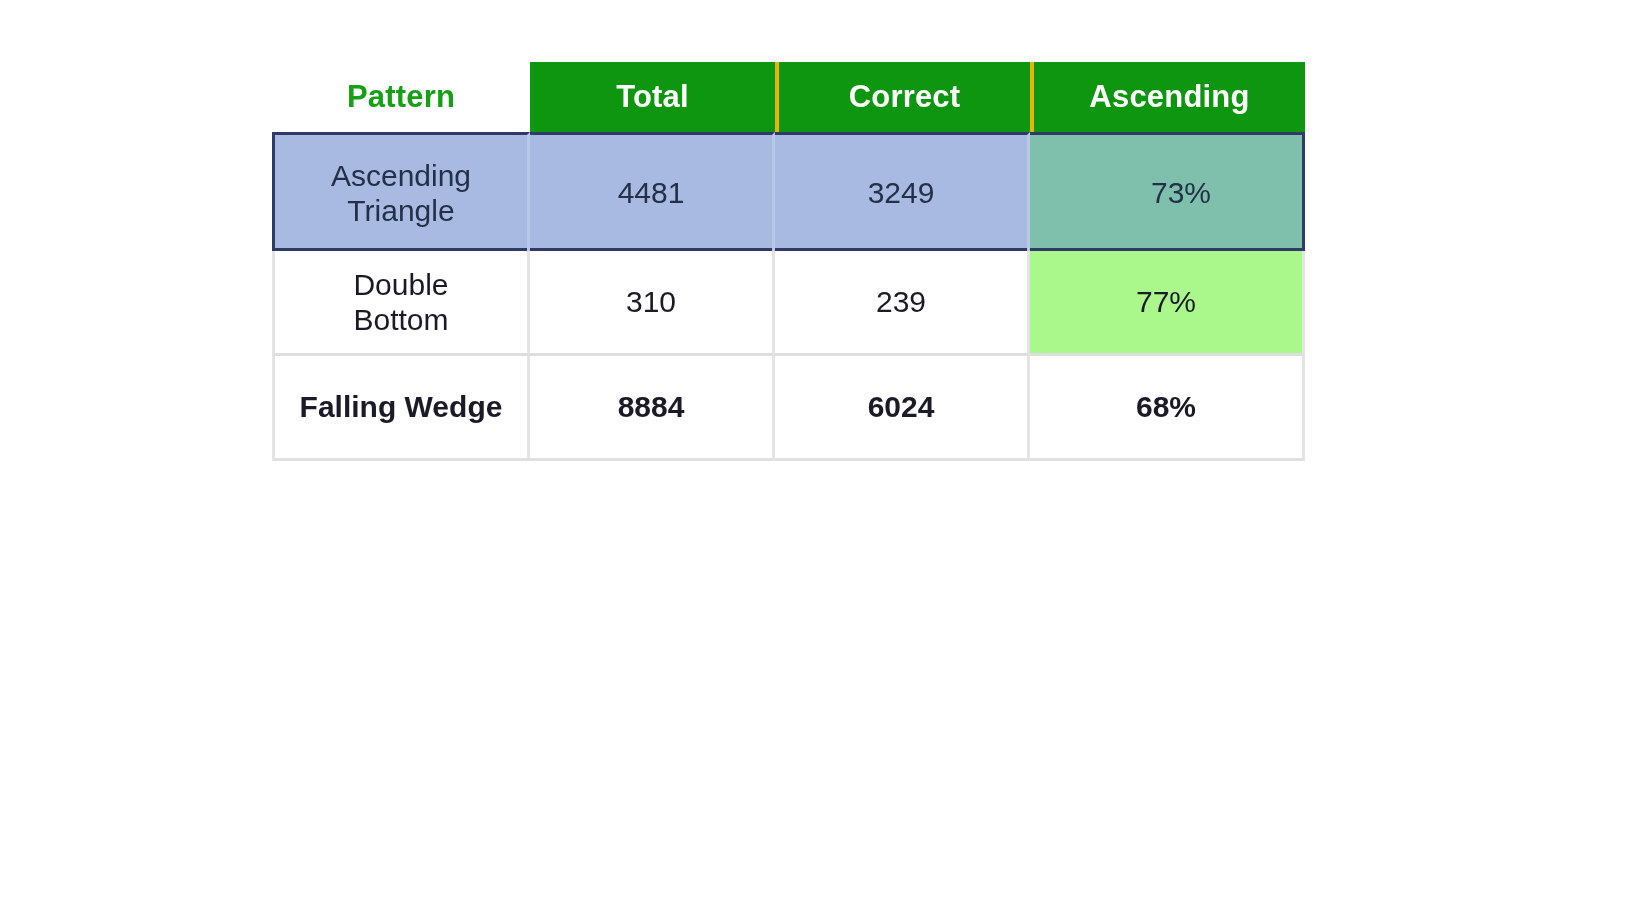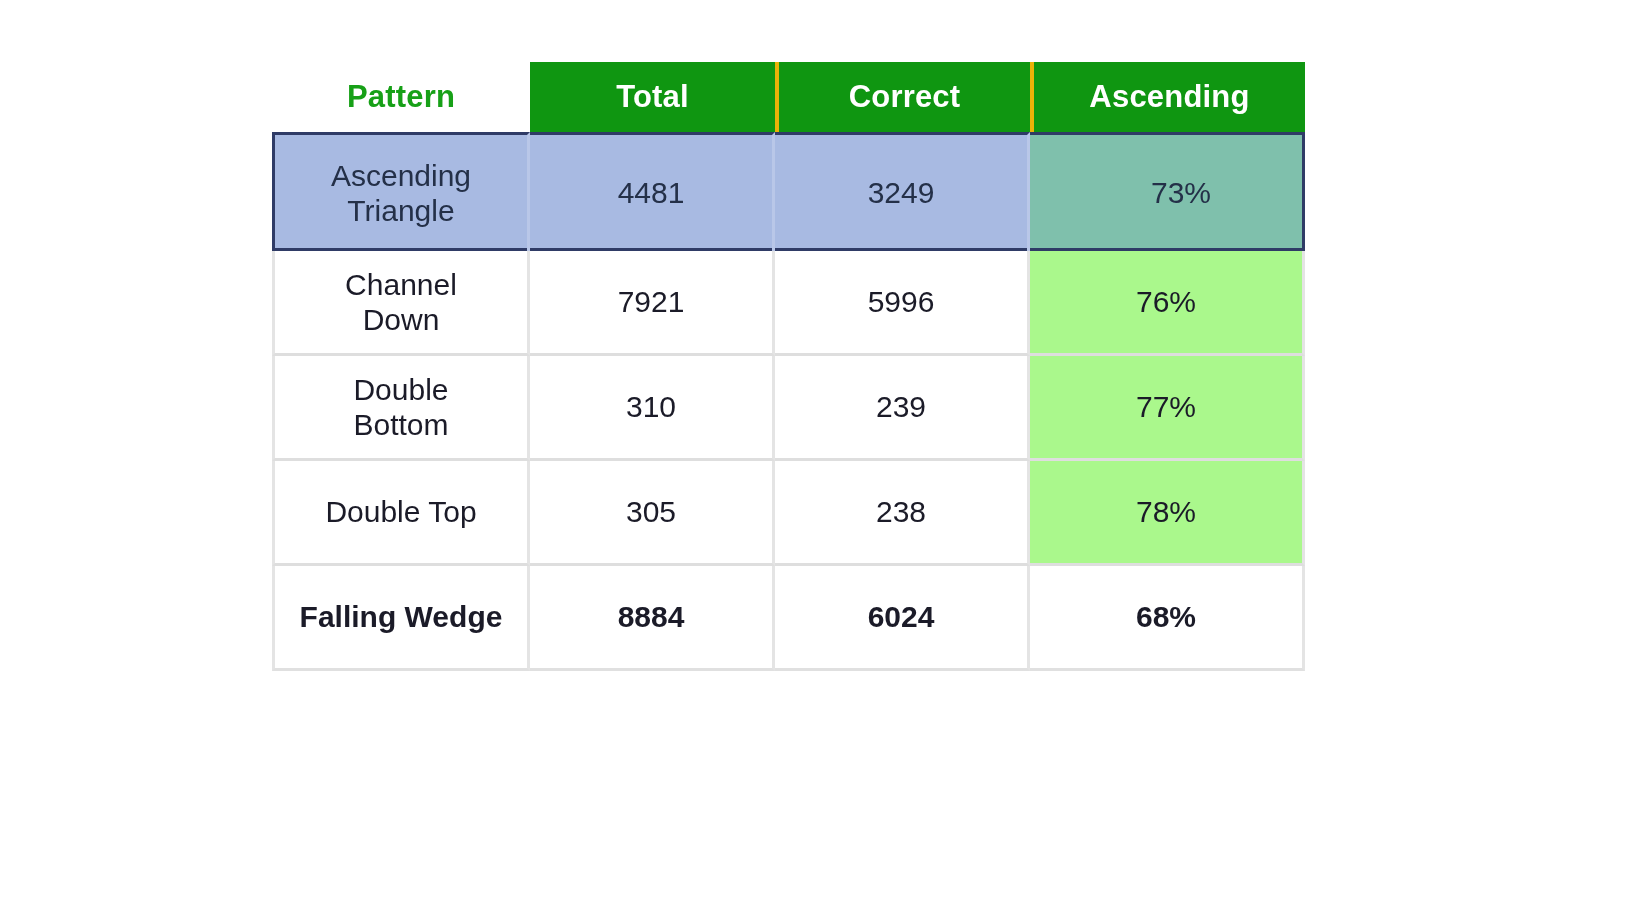--- a/index.html
+++ b/index.html
@@ -141,38 +141,25 @@
 
       <tbody id="table-body">
           <tr class="selected r-tall">
             <td class="cell-pattern two-line">Ascending
 Triangle</td>
             <td class="cell-total">4481</td>
             <td class="cell-correct">3249</td>
             <td class="cell-percentage">73%</td>
           </tr>
           <tr>
-            <td class="cell-pattern two-line">Channel
-Down</td>
-            <td class="cell-total">7921</td>
-            <td class="cell-correct">5996</td>
-            <td class="cell-percentage pct-green">76%</td>
-          </tr>
-          <tr>
             <td class="cell-pattern two-line">Double
 Bottom</td>
             <td class="cell-total">310</td>
             <td class="cell-correct">239</td>
             <td class="cell-percentage pct-green">77%</td>
-          </tr>
-          <tr>
-            <td class="cell-pattern two-line">Double Top</td>
-            <td class="cell-total">305</td>
-            <td class="cell-correct">238</td>
-            <td class="cell-percentage pct-green">78%</td>
           </tr>
           <tr>
             <td class="cell-pattern two-line">Falling Wedge</td>
             <td class="cell-total">8884</td>
             <td class="cell-correct">6024</td>
             <td class="cell-percentage pct-plain">68%</td>
           </tr>
         </tbody>
     </table>
   </div>

